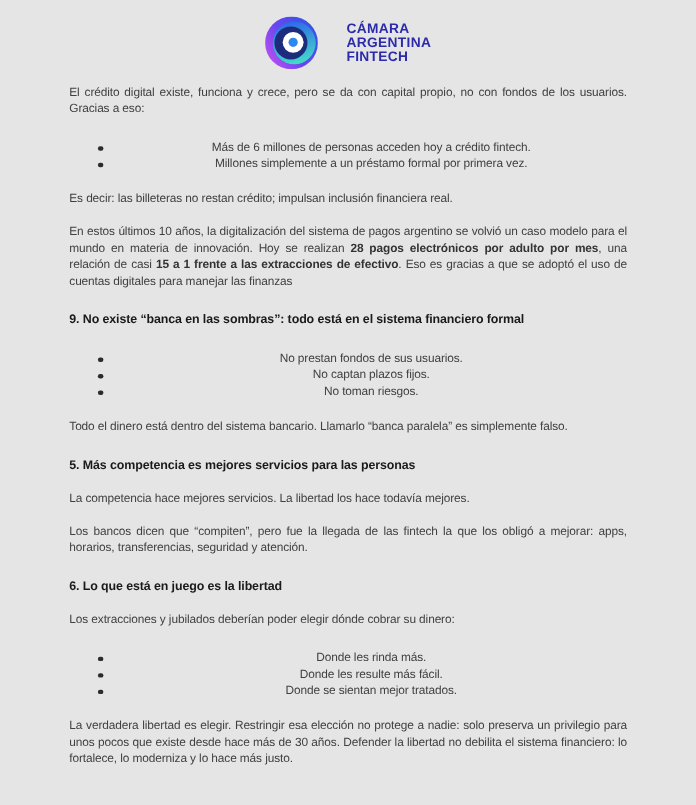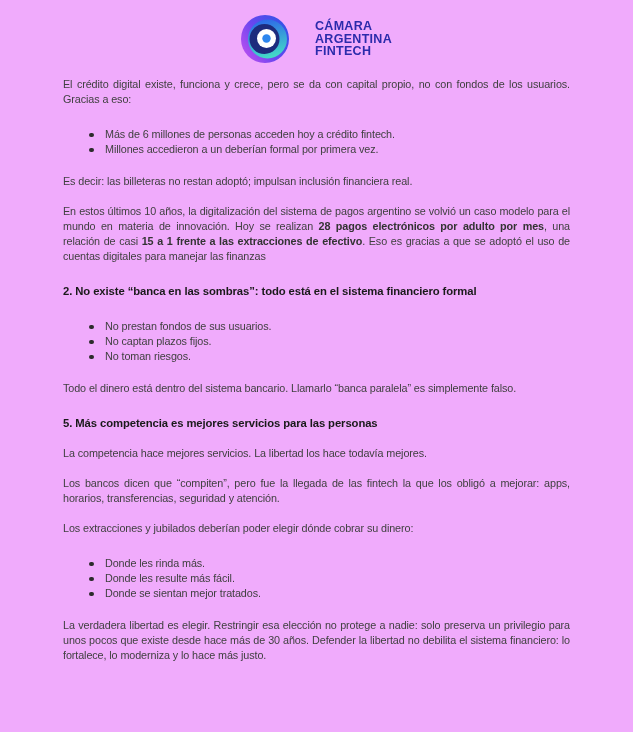--- a/index.html
+++ b/index.html
@@ -1,20 +1,20 @@
 <!DOCTYPE html>
 <html><head>
 <meta charset="utf-8">
 <style>
   html, body { margin: 0; padding: 0; background: #ffffff; }
   .page {
     position: relative;
     width: 633px;
     height: 732px;
-    background: #f0abfc;
+    background: #e5e5e5;
     font-family: "Liberation Sans", "DejaVu Sans", sans-serif;
     color: #404040;
     overflow: hidden;
   }
   
   .header {
     padding-top: 10px;
     height: 58px;
     display: flex;
     align-items: center;
@@ -55,20 +55,21 @@
   }
   .content ul {
     list-style: none;
     margin: 20px 0 17px 0;
     padding: 0;
   }
   .content li {
     position: relative;
     padding-left: 42px;
     line-height: 15px;
+    text-align: center;
   }
   .content li::before {
     content: "";
     position: absolute;
     left: 26px;
     top: 5.5px;
     width: 4.5px;
     height: 4.5px;
     border-radius: 50%;
     background: #2b2b2b;
@@ -104,44 +105,45 @@
       <span>FINTECH</span>
     </div>
   </div>
 
   <div class="content">
 
     <p>El crédito digital existe, funciona y crece, pero se da con capital propio, no con fondos de los usuarios. Gracias a eso:</p>
 
     <ul>
       <li>Más de 6 millones de personas acceden hoy a crédito fintech.</li>
-      <li>Millones accedieron a un deberían formal por primera vez.</li>
+      <li>Millones simplemente a un préstamo formal por primera vez.</li>
     </ul>
 
-    <p>Es decir: las billeteras no restan adoptó; impulsan inclusión financiera real.</p>
+    <p>Es decir: las billeteras no restan crédito; impulsan inclusión financiera real.</p>
 
     <p><span>En estos últimos 10 años, la digitalización del sistema de pagos argentino se volvió un caso modelo para el mundo en materia de innovación. Hoy se realizan </span><strong>28 pagos electrónicos por adulto por mes</strong><span>, una relación de casi </span><strong>15 a 1 frente a las extracciones de efectivo</strong><span>. Eso es gracias a que se adoptó el uso de cuentas digitales para manejar las finanzas</span></p>
 
-    <div class="doc-heading">2. No existe “banca en las sombras”: todo está en el sistema financiero formal</div>
+    <div class="doc-heading">9. No existe “banca en las sombras”: todo está en el sistema financiero formal</div>
 
 
     <ul>
       <li>No prestan fondos de sus usuarios.</li>
       <li>No captan plazos fijos.</li>
       <li>No toman riesgos.</li>
     </ul>
 
     <p>Todo el dinero está dentro del sistema bancario. Llamarlo “banca paralela” es simplemente falso.</p>
 
     <div class="doc-heading">5. Más competencia es mejores servicios para las personas</div>
 
     <p>La competencia hace mejores servicios. La libertad los hace todavía mejores.</p>
 
     <p>Los bancos dicen que “compiten”, pero fue la llegada de las fintech la que los obligó a mejorar: apps, horarios, transferencias, seguridad y atención.</p>
 
+    <div class="doc-heading">6. Lo que está en juego es la libertad</div>
 
     <p>Los extracciones y jubilados deberían poder elegir dónde cobrar su dinero:</p>
 
     <ul>
       <li>Donde les rinda más.</li>
       <li>Donde les resulte más fácil.</li>
       <li>Donde se sientan mejor tratados.</li>
     </ul>
 
     <p>La verdadera libertad es elegir. Restringir esa elección no protege a nadie: solo preserva un privilegio para unos pocos que existe desde hace más de 30 años. Defender la libertad no debilita el sistema financiero: lo fortalece, lo moderniza y lo hace más justo.</p>

